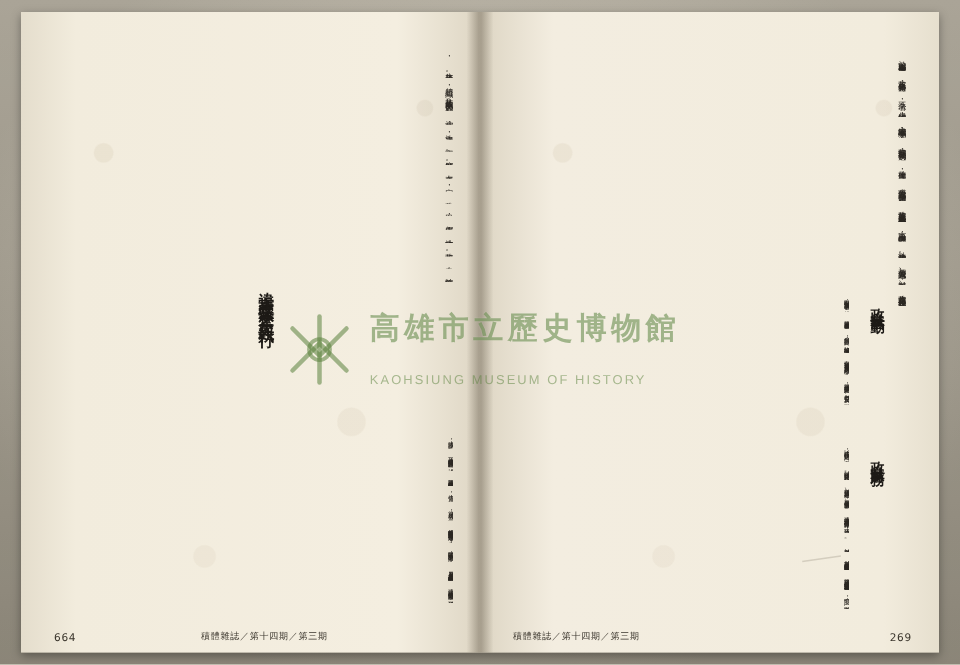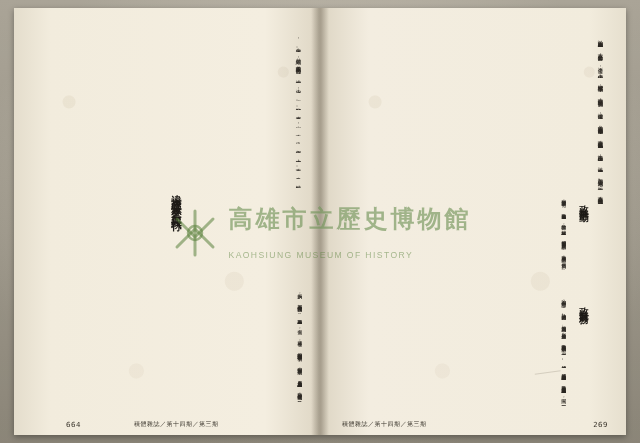--- a/index.html
+++ b/index.html
@@ -129,21 +129,21 @@
 
   
   .folio {
     position: absolute;
     bottom: 6px;
     font-size: 6px;
     color: #3a352c;
     letter-spacing: 0.5px;
     font-family: "DejaVu Sans", sans-serif;
   }
-  .folio.num { font-size: 7px; margin-left: 30px; }
+  .folio.num { font-size: 7px; }
   .page.left .folio.num { left: 22px; }
   .page.left .folio.cap { left: 120px; }
   .page.right .folio.num { right: 18px; }
   .page.right .folio.cap { left: 22px; }
 
   
   .watermark {
     position: absolute;
     left: 0; right: 0;
     top: 198px;
@@ -161,21 +161,21 @@
     height: 52px;
     flex: 0 0 auto;
   }
   .wm-logo svg { display:block; }
   .wm-text {
     display: flex;
     flex-direction: column;
     line-height: 1;
   }
   .wm-cn {
-    font-size: 24px;
+    font-size: 20px;
     font-weight: bold;
     letter-spacing: 3px;
     color: rgba(90, 130, 60, 0.55);
     font-family: Liberation Serif, serif;
     text-shadow: 0 0 1px rgba(255,255,255,0.25);
   }
   .wm-en {
     font-size: 8.6px;
     letter-spacing: 1.4px;
     color: rgba(90, 130, 60, 0.5);

